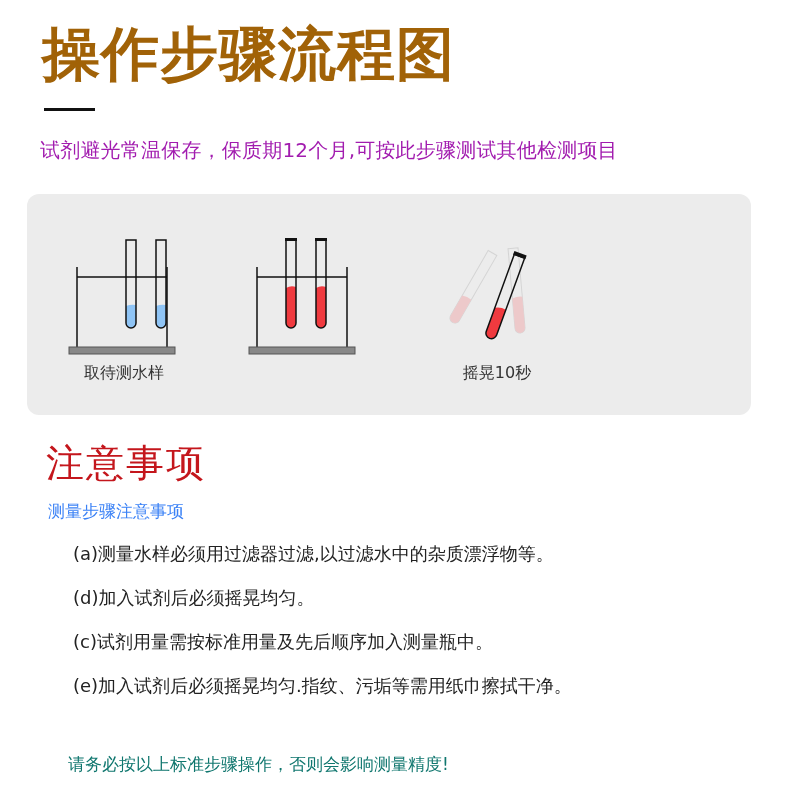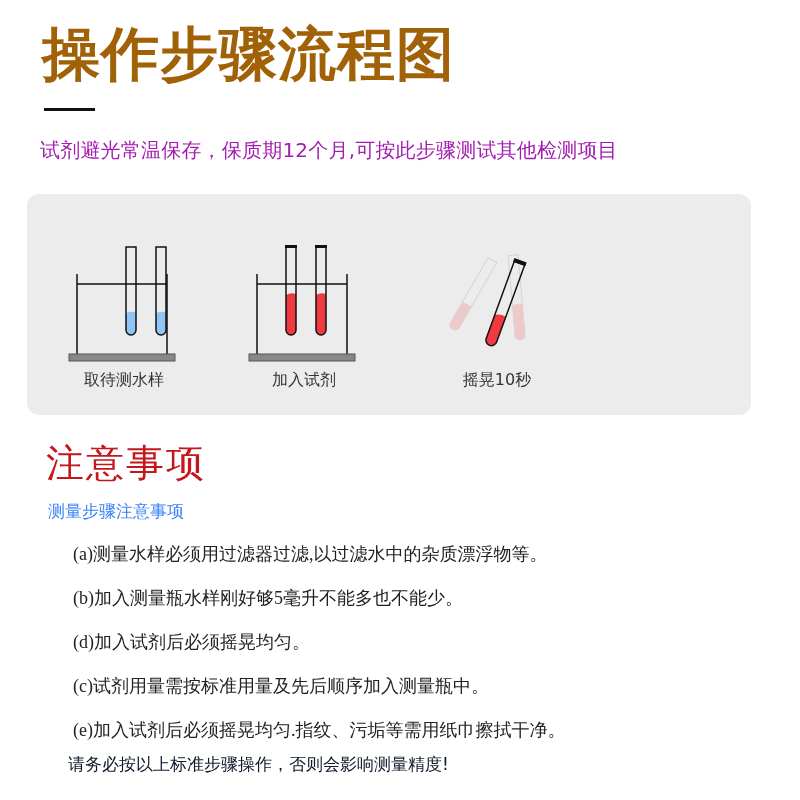--- a/index.html
+++ b/index.html
@@ -17,45 +17,45 @@
     .subtitle {
       position: absolute; left: 40px; top: 137px;
       font-size: 20px; color: #a21caf; white-space: nowrap; letter-spacing: 0.2px;
     }
 
     .panel {
       position: absolute; left: 27px; top: 194px; width: 724px; height: 221px;
       background: #ececec; border-radius: 12px;
     }
     .step {
-      position: absolute; top: 16px; width: 170px; height: 176px;
+      position: absolute; top: 9px; width: 170px; height: 176px;
     }
     .step svg { position: absolute; left: 0; top: 0; }
     .step-label {
       position: absolute; top: 160px; left: 0; width: 170px; text-align: center;
       font-size: 16px; color: #333;
     }
 
     .notice-title {
       position: absolute; left: 46px; top: 438px;
       font-size: 38px; color: #c4161c; font-weight: normal; letter-spacing: 2px; text-align: center;
     }
     .notice-sub {
       position: absolute; left: 48px; top: 500px;
       font-size: 17px; color: #3b82f6;
     }
     .notes {
       position: absolute; left: 73px; top: 540px; list-style: none;
     }
     .notes li {
-      font-size: 18px; color: #222; height: 44px; line-height: 28px; white-space: nowrap; font-family: Liberation Serif, serif;
+      font-size: 18px; color: #222; height: 44px; line-height: 28px; white-space: nowrap;
     }
     .warning {
       position: absolute; left: 68px; top: 753px;
-      font-size: 17px; color: #0f172a; white-space: nowrap; text-align: center;
+      font-size: 17px; color: #0f766e; white-space: nowrap; text-align: center;
     }
   </style>
 </head>
 <body>
 
 <div class="title">操作步骤流程图</div>
 <div class="title-rule"></div>
 <div class="subtitle">试剂避光常温保存，保质期12个月,可按此步骤测试其他检测项目</div>
 
 <div class="panel">
@@ -80,21 +80,20 @@
       <line x1="113" y1="64" x2="113" y2="146" stroke="#111" stroke-width="1.5"></line>
       <line x1="23" y1="74" x2="113" y2="74" stroke="#111" stroke-width="1.5"></line>
       <rect x="15" y="144" width="106" height="7" fill="#888" stroke="#555" stroke-width="1"></rect>
       <path d="M52 85 Q57 82 62 84 L62 120 A5 5 0 0 1 52 120 Z" fill="#f03a3f"></path>
       <path d="M52 37 L52 120 A5 5 0 0 0 62 120 L62 37 Z" fill="none" stroke="#111" stroke-width="1.5"></path>
       <rect x="51" y="35" width="12" height="3" fill="#111"></rect>
       <path d="M82 85 Q87 82 92 84 L92 120 A5 5 0 0 1 82 120 Z" fill="#f03a3f"></path>
       <path d="M82 37 L82 120 A5 5 0 0 0 92 120 L92 37 Z" fill="none" stroke="#111" stroke-width="1.5"></path>
       <rect x="81" y="35" width="12" height="3" fill="#111"></rect>
     </svg>
-    <div class="step-label" style="left:-15px;">加入试剂</div>
   </div>
 
   <div class="step" style="left:398px;">
     <svg width="170" height="160" viewBox="0 0 170 160">
 
       <g transform="rotate(30 30 115)" opacity="0.35">
         <path d="M25 40 L25 115 A5 5 0 0 0 35 115 L35 40 Z" fill="none" stroke="#aaa" stroke-width="1"></path>
         <path d="M25 92 Q30 90 35 91 L35 115 A5 5 0 0 1 25 115 Z" fill="#f08a8d"></path>
       </g>
 
@@ -112,19 +111,18 @@
     <div class="step-label" style="left:-13px;">摇晃10秒</div>
   </div>
 
 </div>
 
 <div class="notice-title">注意事项</div>
 <div class="notice-sub">测量步骤注意事项</div>
 
 <ul class="notes">
   <li>(a)测量水样必须用过滤器过滤,以过滤水中的杂质漂浮物等。</li>
-  <li>(b)加入测量瓶水样刚好够5毫升不能多也不能少。</li>
   <li>(d)加入试剂后必须摇晃均匀。</li>
   <li>(c)试剂用量需按标准用量及先后顺序加入测量瓶中。</li>
   <li>(e)加入试剂后必须摇晃均匀.指纹、污垢等需用纸巾擦拭干净。</li>
 </ul>
 
 <div class="warning">请务必按以上标准步骤操作，否则会影响测量精度!</div>
 
 </body></html>

